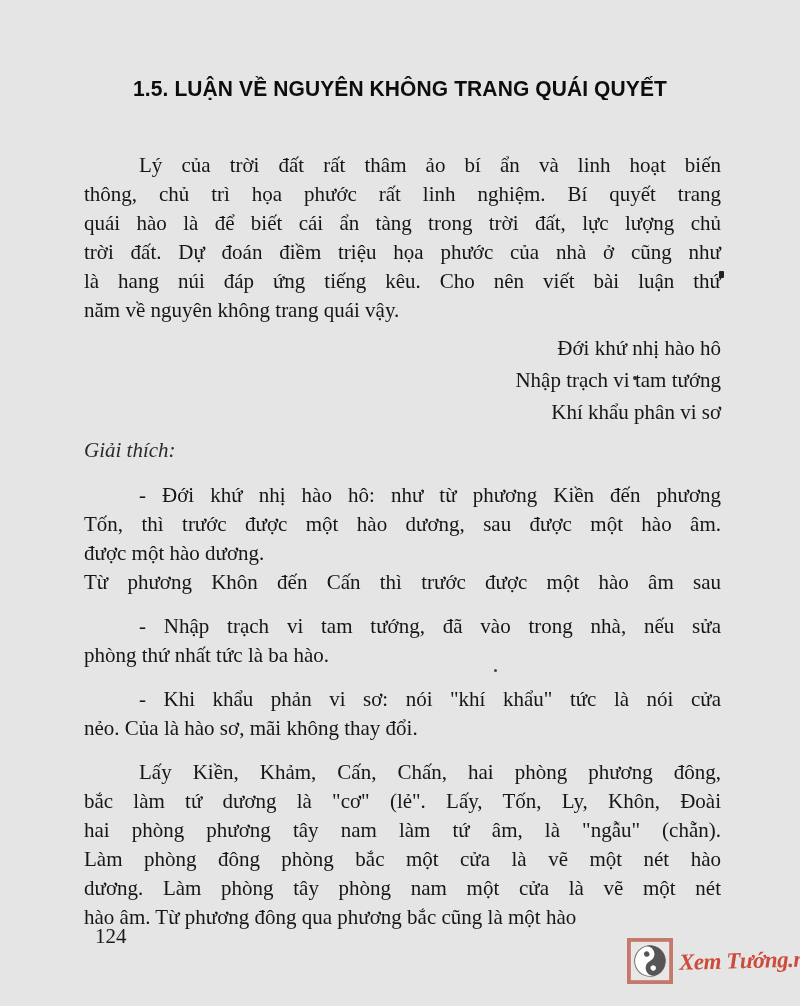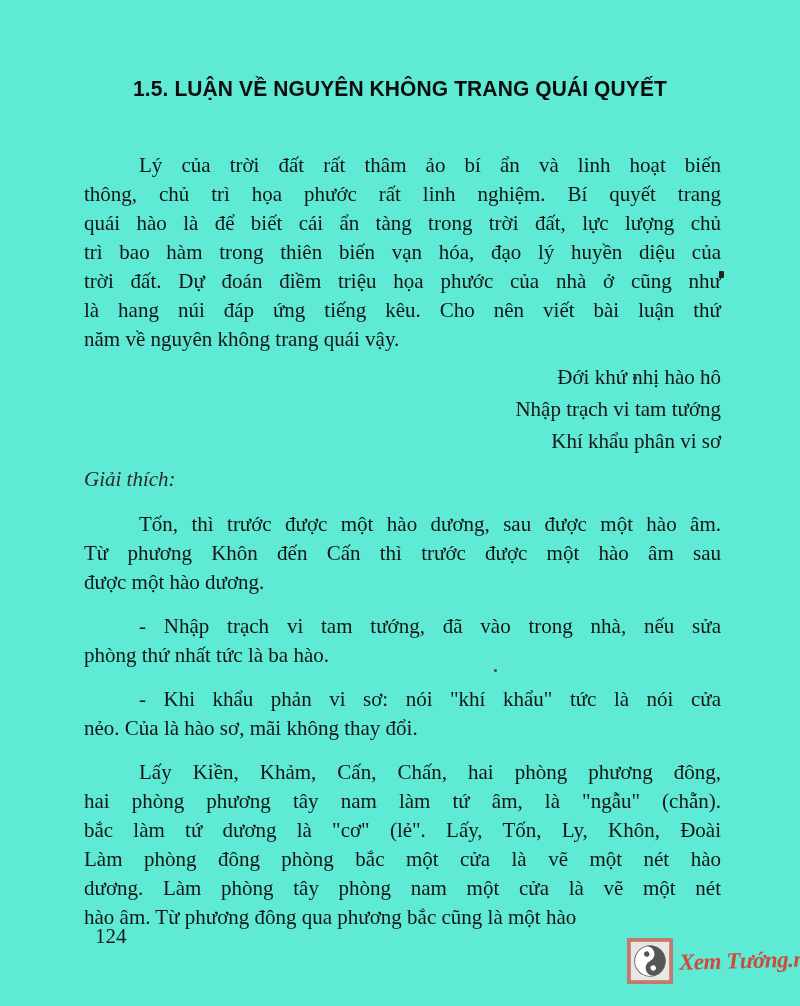--- a/index.html
+++ b/index.html
@@ -1,17 +1,17 @@
 <!DOCTYPE html>
 <html><head>
 <meta charset="utf-8">
 <style>
   html,body{margin:0;padding:0;background:#ffffff;}
   .page{
-    position:relative;width:800px;height:1006px;background:#5eead4;
+    position:relative;width:800px;height:1006px;background:#e5e5e5;
     overflow:hidden;font-family:"Liberation Serif",serif;color:#161616;
     -webkit-font-smoothing:antialiased;
   }
   .heading{
     position:absolute;top:76px;left:0;width:100%;text-align:center;
     font-family:"Liberation Sans",sans-serif;font-weight:bold;font-size:21px;
     letter-spacing:0.1px;color:#0d0d0d;transform:scaleY(1.08);
   }
   .body-text{
     position:absolute;left:84px;top:136px;width:637px;
@@ -45,54 +45,54 @@
 <div class="page">
 
   <div class="heading">1.5. LUẬN VỀ NGUYÊN KHÔNG TRANG QUÁI QUYẾT</div>
 
   <div class="body-text">
 
     <div class="para indent">
         <div class="line">Lý của trời đất rất thâm ảo bí ẩn và linh hoạt biến</div>
         <div class="line">thông, chủ trì họa phước rất linh nghiệm. Bí quyết trang</div>
         <div class="line">quái hào là để biết cái ẩn tàng trong trời đất, lực lượng chủ</div>
-        <div class="line">trì bao hàm trong thiên biến vạn hóa, đạo lý huyền diệu của</div>
         <div class="line">trời đất. Dự đoán điềm triệu họa phước của nhà ở cũng như</div>
         <div class="line">là hang núi đáp ứng tiếng kêu. Cho nên viết bài luận thứ</div>
         <div class="line last">năm về nguyên không trang quái vậy.</div>
       </div>
 
     <div class="verse">
       <div class="verse-lines">
           <div class="line">Đới khứ nhị hào hô</div>
           <div class="line">Nhập trạch vi tam tướng</div>
           <div class="line last">Khí khẩu phân vi sơ</div>
         </div>
     </div>
 
     <div class="explain">Giải thích:</div>
 
     <div class="para indent">
+        <div class="line">- Đới khứ nhị hào hô: như từ phương Kiền đến phương</div>
         <div class="line">Tốn, thì trước được một hào dương, sau được một hào âm.</div>
+        <div class="line last">được một hào dương.</div>
         <div class="line">Từ phương Khôn đến Cấn thì trước được một hào âm sau</div>
-        <div class="line last">được một hào dương.</div>
       </div>
     <div class="para indent">
         <div class="line">- Nhập trạch vi tam tướng, đã vào trong nhà, nếu sửa</div>
         <div class="line last">phòng thứ nhất tức là ba hào.</div>
       </div>
     <div class="para indent">
         <div class="line">- Khi khẩu phản vi sơ: nói "khí khẩu" tức là nói cửa</div>
         <div class="line last">nẻo. Của là hào sơ, mãi không thay đổi.</div>
       </div>
 
     <div class="para indent">
         <div class="line">Lấy Kiền, Khảm, Cấn, Chấn, hai phòng phương đông,</div>
+        <div class="line">bắc làm tứ dương là "cơ" (lẻ". Lấy, Tốn, Ly, Khôn, Đoài</div>
         <div class="line">hai phòng phương tây nam làm tứ âm, là "ngẫu" (chẵn).</div>
-        <div class="line">bắc làm tứ dương là "cơ" (lẻ". Lấy, Tốn, Ly, Khôn, Đoài</div>
         <div class="line">Làm phòng đông phòng bắc một cửa là vẽ một nét hào</div>
         <div class="line">dương. Làm phòng tây phòng nam một cửa là vẽ một nét</div>
         <div class="line last">hào âm. Từ phương đông qua phương bắc cũng là một hào</div>
       </div>
 
   </div>
 
   <div class="page-number">124</div>
 
   <div class="watermark">

